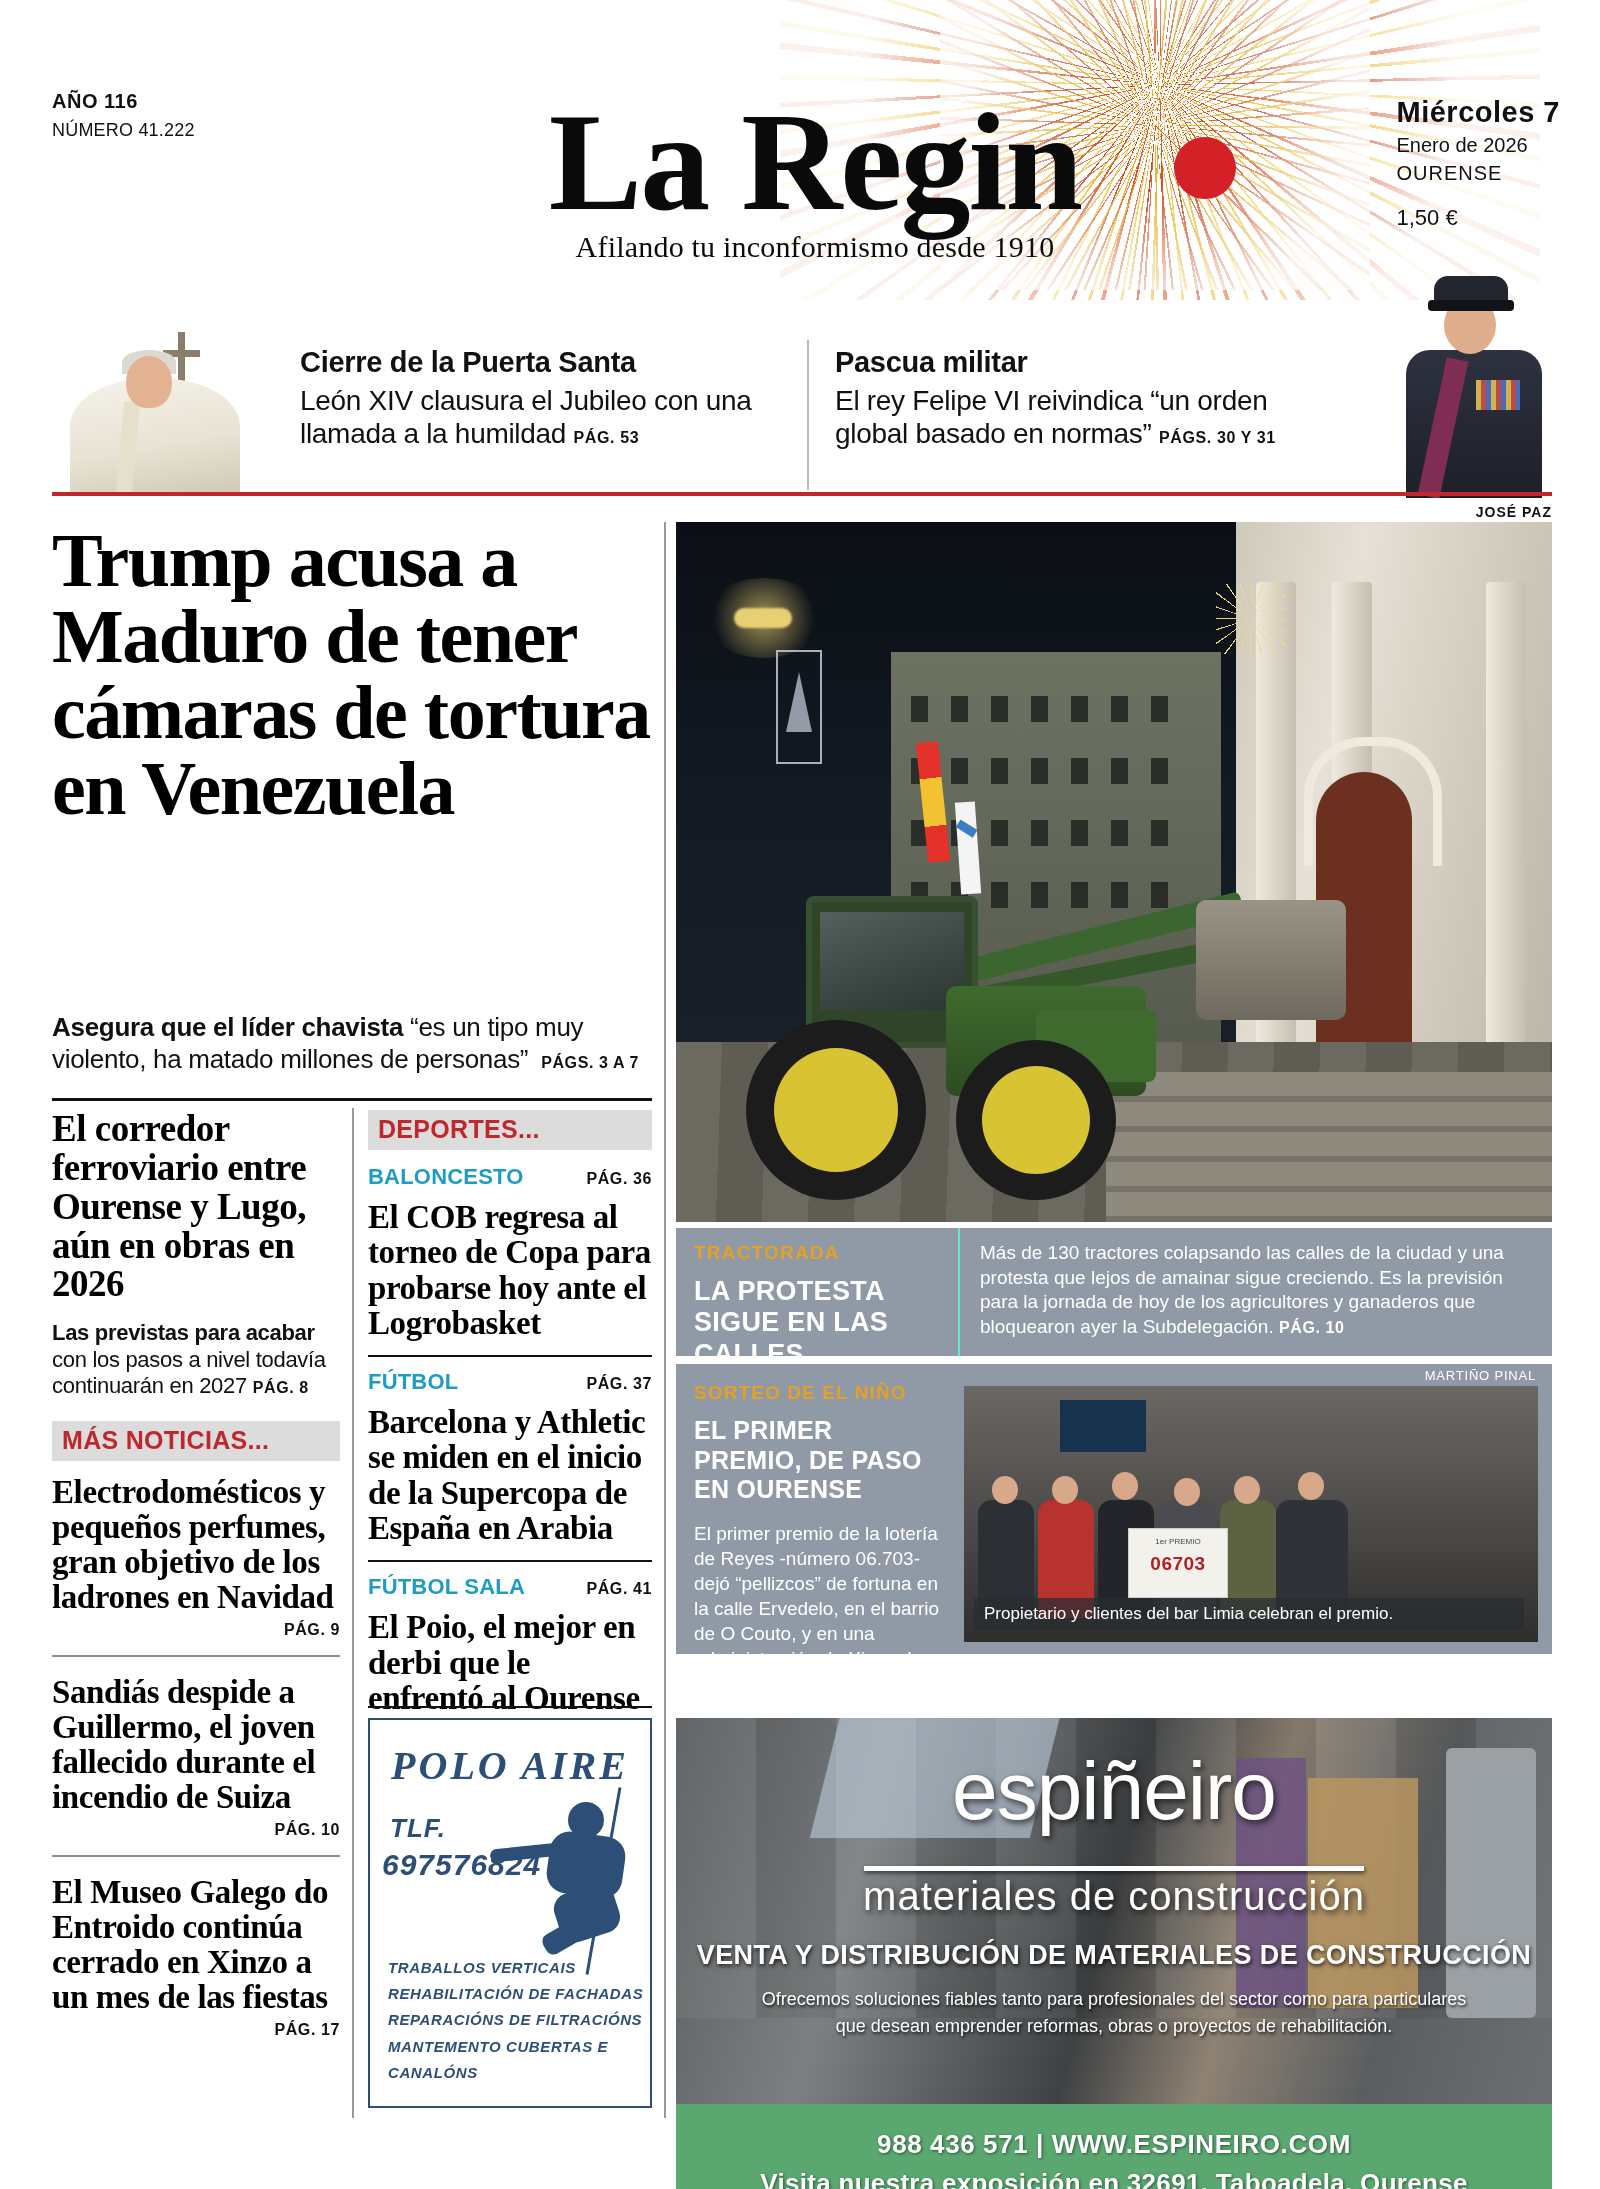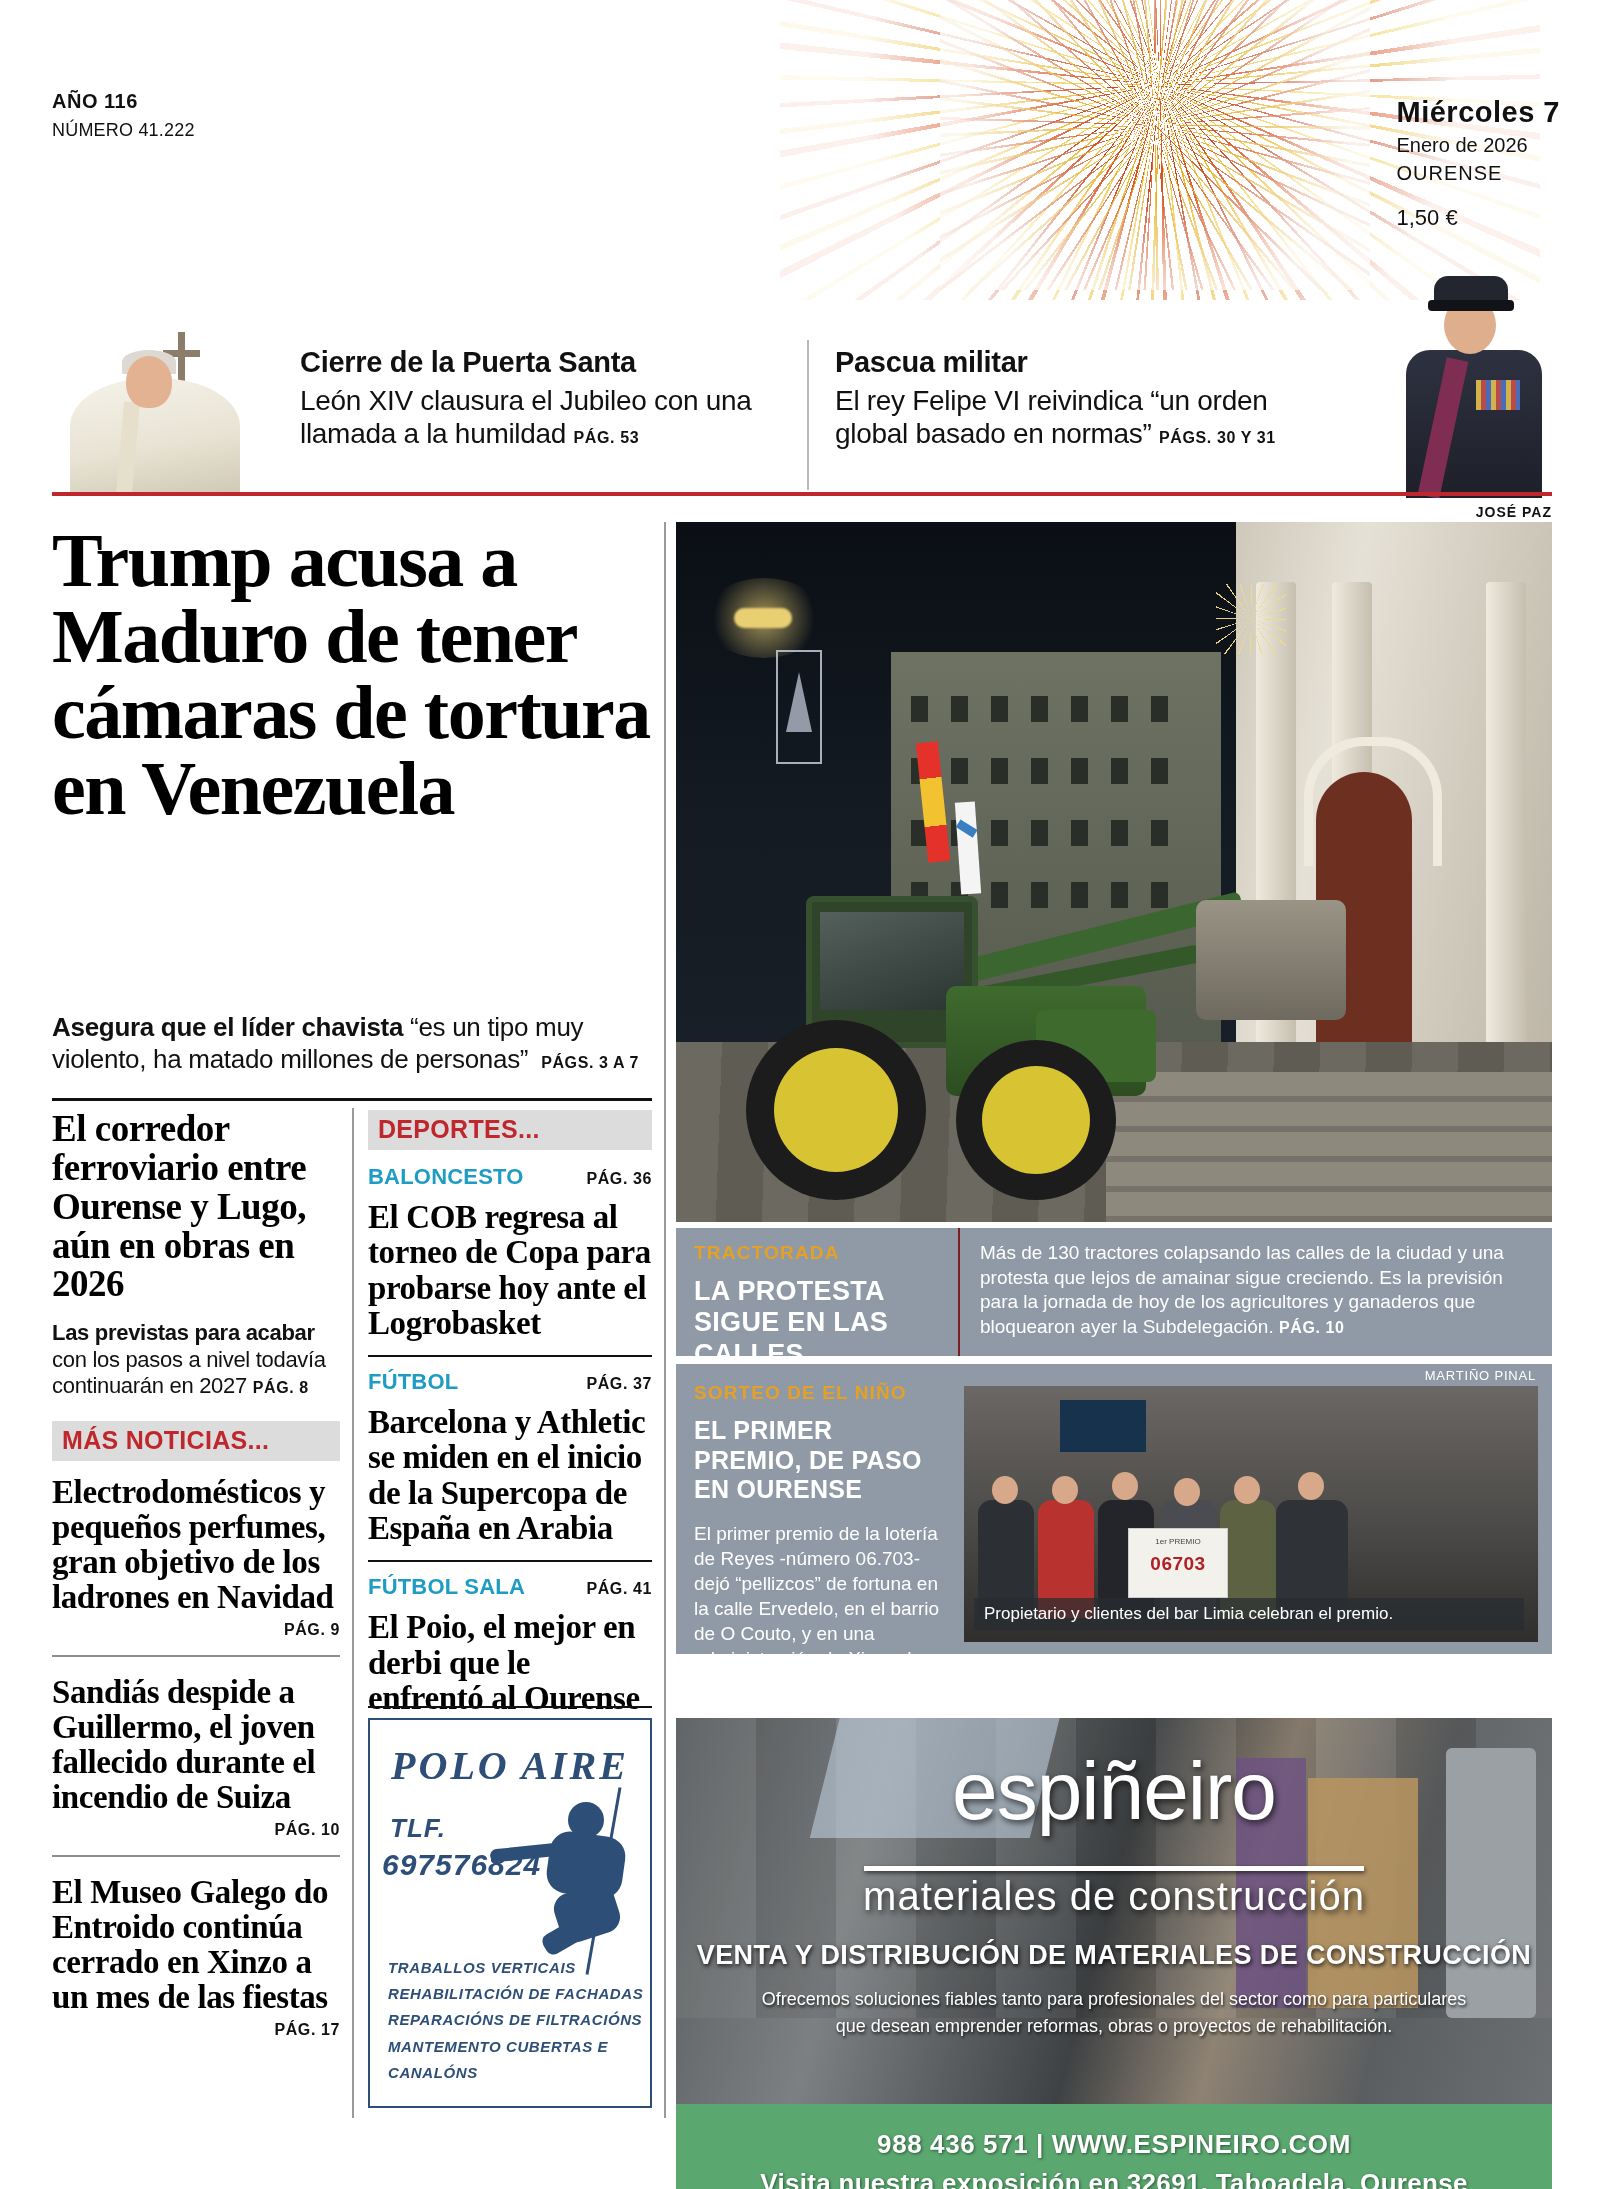--- a/index.html
+++ b/index.html
@@ -173,21 +173,21 @@
   .t-wheelA{position:absolute;left:40px;top:130px;width:180px;height:180px;border-radius:50%;background:#1c1c1c;}
   .t-wheelA:after{content:"";position:absolute;left:28px;top:28px;width:124px;height:124px;border-radius:50%;background:#d8c433;}
   .t-wheelB{position:absolute;left:250px;top:150px;width:160px;height:160px;border-radius:50%;background:#1c1c1c;}
   .t-wheelB:after{content:"";position:absolute;left:26px;top:26px;width:108px;height:108px;border-radius:50%;background:#d8c433;}
 
   
   .capbar{position:absolute;left:676px;top:1228px;width:876px;height:128px;background:#8f9aa6;display:flex;}
   .capL{width:282px;padding:14px 16px 0 18px;box-sizing:border-box;}
   .capL .k{color:#e5a126;font-weight:bold;font-size:19px;letter-spacing:1.2px;}
   .capL .t{color:#fff;font-weight:bold;font-size:27px;line-height:1.16;margin-top:12px;letter-spacing:.3px;}
-  .capR{flex:1;padding:13px 18px 0 20px;border-left:2px solid #7f1d1d;box-sizing:border-box;
+  .capR{flex:1;padding:13px 18px 0 20px;border-left:2px solid #5eead4;box-sizing:border-box;
     color:#fff;font-size:19px;line-height:1.3;}
   .capR .pg{color:#fff;font-size:16px;}
 
   
   .lotto{position:absolute;left:676px;top:1364px;width:876px;height:290px;background:#8f9aa6;display:flex;}
   .lottoL{width:278px;padding:18px 14px 0 18px;box-sizing:border-box;}
   .lottoL .k{color:#e5a126;font-weight:bold;font-size:19px;letter-spacing:1.1px;}
   .lottoL .t{color:#fff;font-weight:bold;font-size:25px;line-height:1.18;margin-top:12px;letter-spacing:.3px;}
   .lottoL .b{color:#fff;font-size:19px;line-height:1.32;margin-top:16px;}
   .lottoL .pg{color:#fff;font-size:16px;text-align:right;}
@@ -254,20 +254,26 @@
 
   <div class="masthead">
     <div class="fireworks"></div>
     <div class="fireworks2"></div>
 
     <div class="issue">
       <div class="ano">AÑO  116</div>
       <div class="num">NÚMERO 41.222</div>
     </div>
 
+    <div class="nameplate">
+      <div class="logo">
+        <span>La Regi</span><span class="reddot"></span><span>n</span>
+      </div>
+      <div class="tagline">Afilando tu inconformismo desde 1910</div>
+    </div>
 
     <div class="dateblock">
       <div class="d1">Miércoles  7</div>
       <div class="d2">Enero de 2026</div>
       <div class="d3">OURENSE</div>
       <div class="d4">1,50 €</div>
     </div>
   </div>
 
   <div class="teaserstrip">

